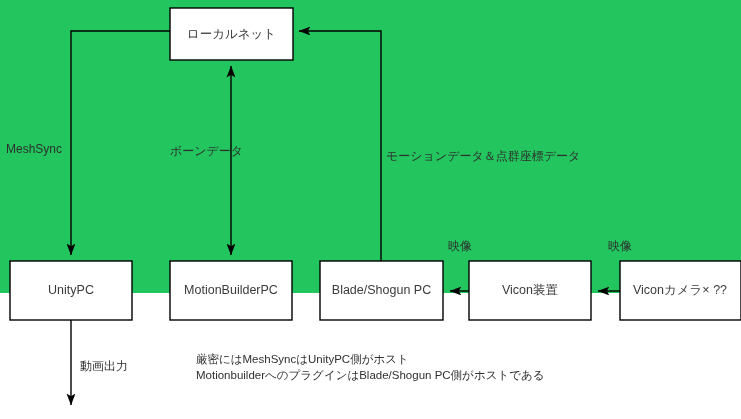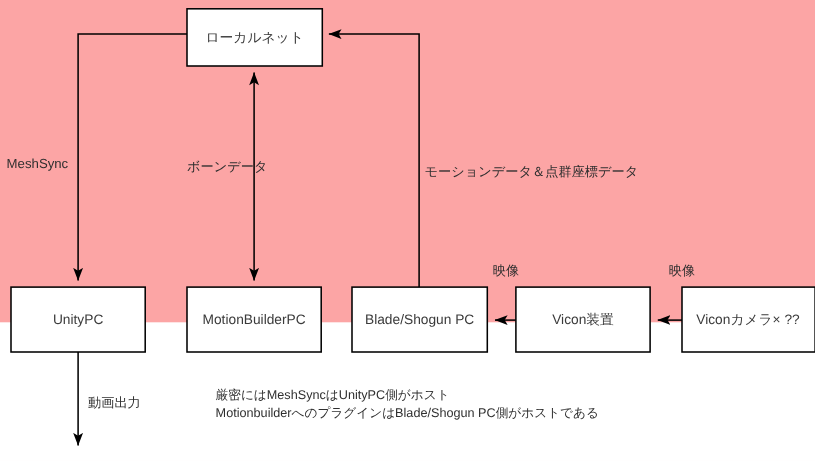--- a/index.html
+++ b/index.html
@@ -10,21 +10,21 @@
   body {
     width: 741px;
     height: 419px;
     font-family: "Liberation Sans", "DejaVu Sans", sans-serif;
     overflow: hidden;
   }
   #diagram-root {
     position: relative;
     width: 741px;
     height: 293px;
-    background: #fca5a5;
+    background: #22c55e;
   }
   svg.diagram-canvas {
     position: absolute;
     left: 0;
     top: 0;
     width: 741px;
     height: 419px;
     display: block;
   }
   .node-rect {

